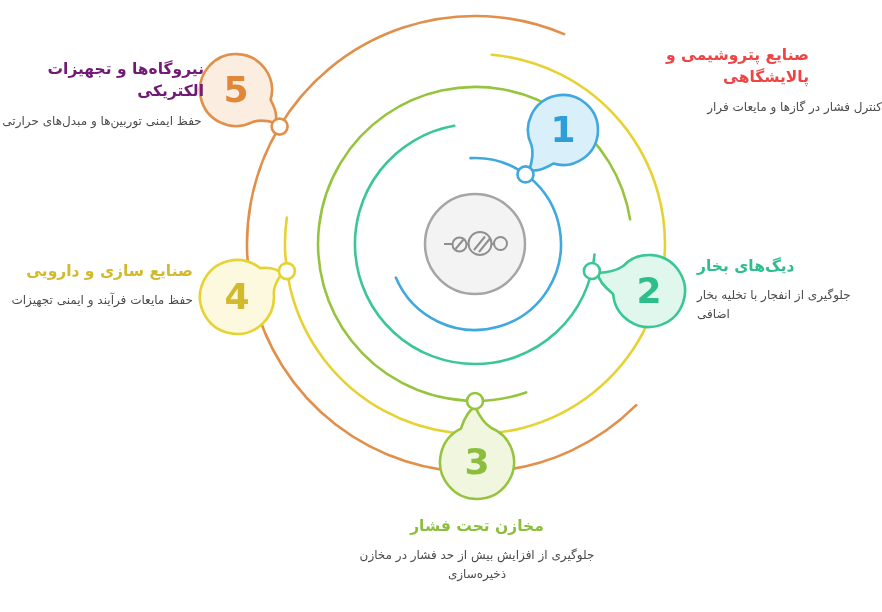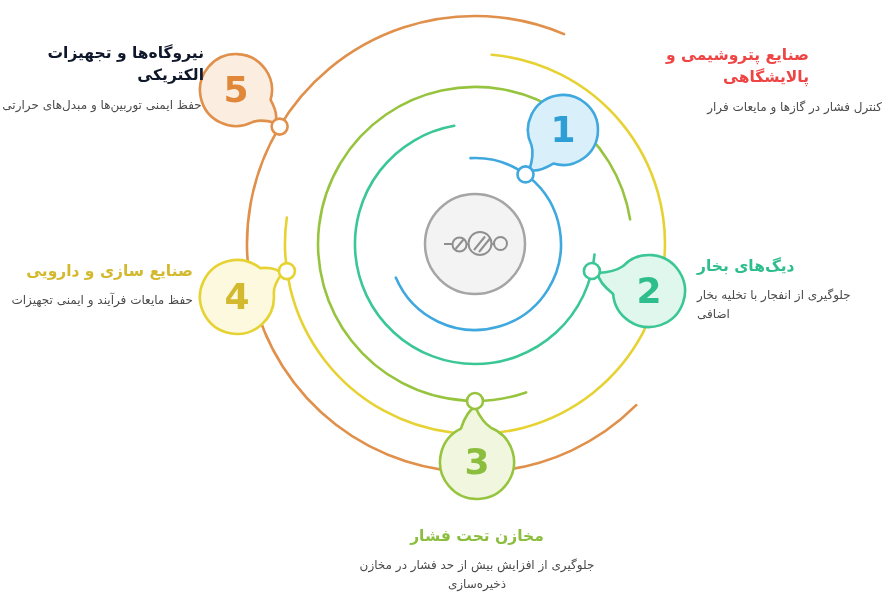--- a/index.html
+++ b/index.html
@@ -11,21 +11,21 @@
     font-family:"DejaVu Sans", sans-serif;
   }
   #rings-svg{position:absolute;left:0;top:0;}
   .sec{position:absolute;direction:rtl;}
   .sec-title{font-size:15.5px;font-weight:bold;line-height:1.45;margin:0;}
   .sec-sub{font-size:12px;color:#4b4b4b;line-height:1.55;margin-top:9px;}
   .sec1{top:44px;right:0;width:230px;text-align:right;}
   .sec1 .sec-title{width:152px;margin-left:auto;margin-right:73px;}
   .sec1 .sec-sub{white-space:nowrap;}
   .sec2{top:255px;left:697px;width:190px;text-align:left;}
-  .sec3{top:515px;left:352px;width:250px;text-align:center;margin-top:10px;}
+  .sec3{top:515px;left:352px;width:250px;text-align:center;}
   .sec4{top:260px;left:2px;width:191px;text-align:right;}
   .sec5{top:42px;left:0;width:204px;text-align:right;}
   .sec5 .sec-title{width:178px;margin-left:auto;}
   .sec5 .sec-sub{text-align:center;}
   .bubble-num{
     position:absolute;
     transform:translate(-50%,-50%);
     font-size:36px;font-weight:bold;
     line-height:1;
   }
@@ -75,21 +75,21 @@
     <div class="sec-title" style="color: rgb(140, 190, 62);">مخازن تحت فشار</div>
     <div class="sec-sub">جلوگیری از افزایش بیش از حد فشار در مخازن ذخیره‌سازی</div>
   </div>
 
   <div class="sec sec4">
     <div class="sec-title" style="color: rgb(210, 185, 46);">صنایع سازی و دارویی</div>
     <div class="sec-sub">حفظ مایعات فرآیند و ایمنی تجهیزات</div>
   </div>
 
   <div class="sec sec5">
-    <div class="sec-title" style="color: #0f172a;">نیروگاه‌ها و تجهیزات الکتریکی</div>
+    <div class="sec-title" style="color: #701a75; margin-top: 16px;">نیروگاه‌ها و تجهیزات الکتریکی</div>
     <div class="sec-sub">حفظ ایمنی توربین‌ها و مبدل‌های حرارتی</div>
   </div>
 
   <div class="bubble-num" style="left: 563px; top: 130px; color: rgb(46, 159, 214);">1</div>
   <div class="bubble-num" style="left: 649px; top: 291px; color: rgb(46, 189, 140);">2</div>
   <div class="bubble-num" style="left: 477px; top: 462px; color: rgb(140, 190, 62);">3</div>
   <div class="bubble-num" style="left: 237px; top: 297px; color: rgb(210, 185, 46);">4</div>
   <div class="bubble-num" style="left: 236px; top: 90px; color: rgb(224, 135, 58);">5</div>
 
 </div>

